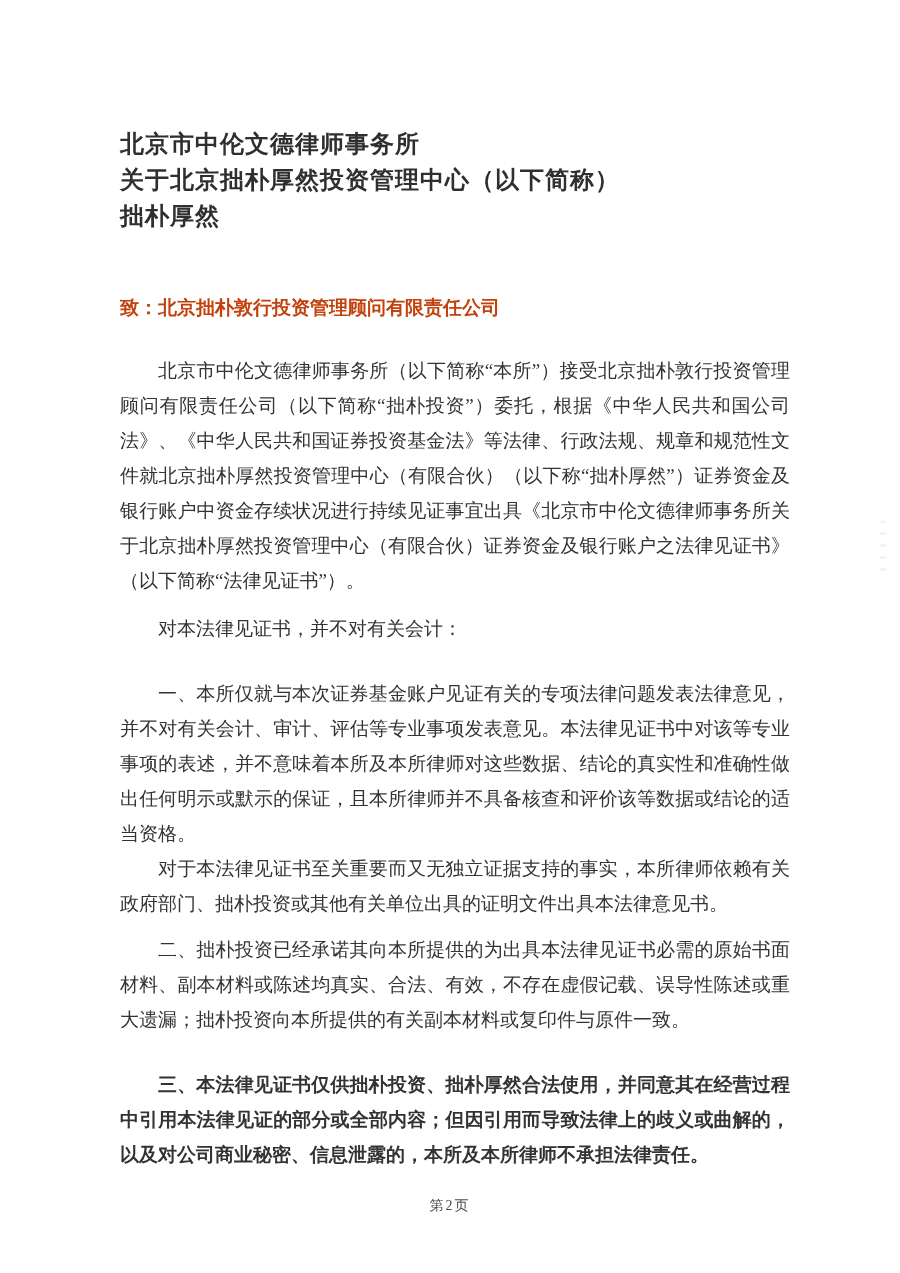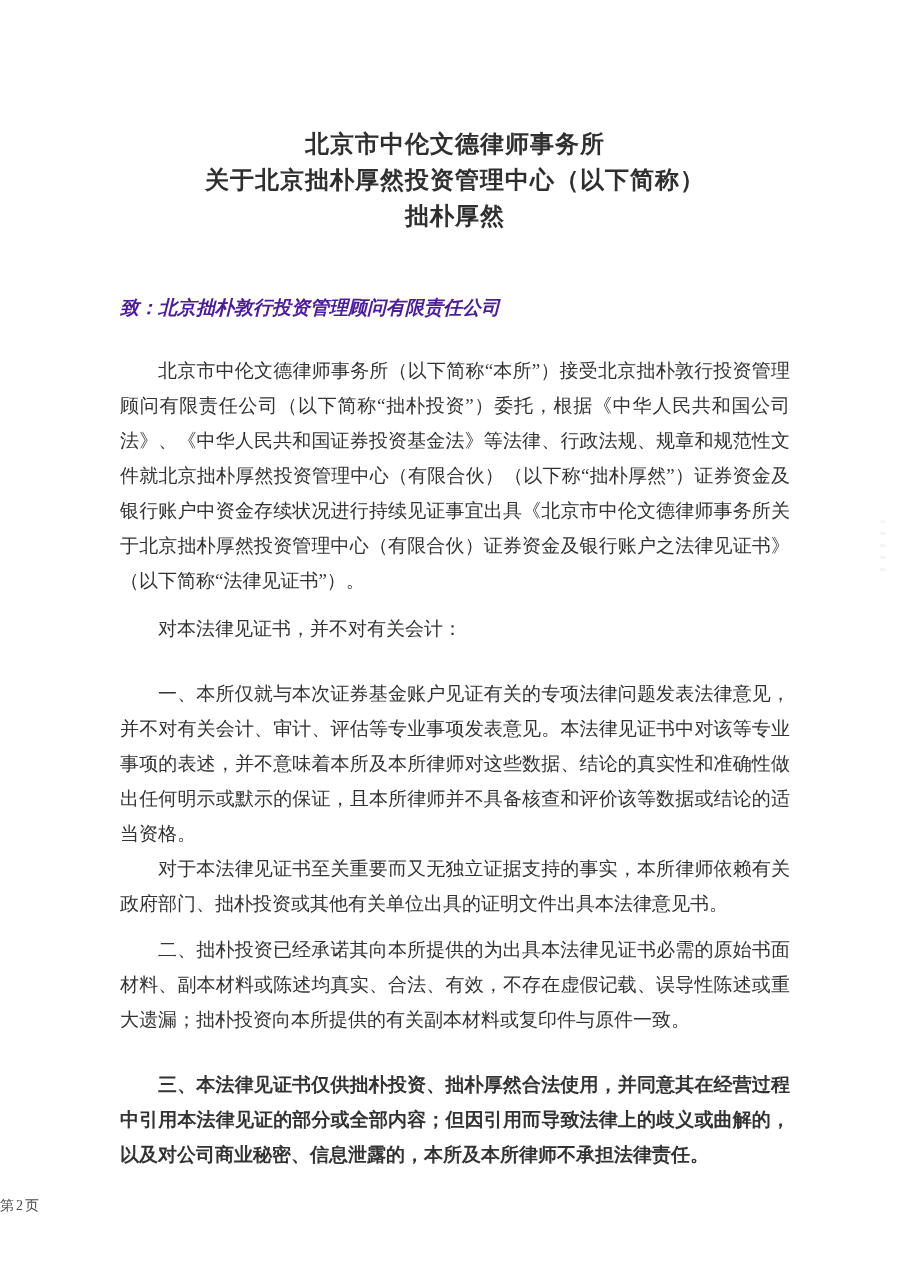--- a/index.html
+++ b/index.html
@@ -16,56 +16,56 @@
     font-family: "Liberation Serif", serif;
     color: #333333;
   }
   .content {
     position: absolute;
     left: 120px;
     top: 126px;
     width: 670px;
   }
   .title-block {
-    text-align: center;
+    text-align: left;
     font-size: 24px;
     font-weight: 700;
     line-height: 36px;
     letter-spacing: 1px;
     color: #2f2f2f;
   }
   .title-line { margin: 0; }
   .addressee {
     margin: 0;
     margin-top: 56px;
     font-size: 19px;
     font-weight: 700;
     line-height: 35px;
-    color: #4c1d95;
-    font-style: italic;
+    color: #c2410c;
   }
   .para {
     margin: 0;
     font-size: 19px;
     line-height: 35px;
     text-align: justify;
     text-indent: 2em;
     color: #333333;
   }
   .para-intro      { margin-top: 28px; }
   .para-statement  { margin-top: 13px; }
   .para-decl-1     { margin-top: 30px; }
   .para-decl-2     { margin-top: 11px; }
   .para-decl-2b    { margin-top: 0; }
   .para-decl-3     { margin-top: 30px; font-weight: bold; }
   .footer {
     position: absolute;
     left: 0;
     width: 100%;
     top: 1197px;
+    text-align: center;
     font-size: 14px;
     letter-spacing: 2px;
     color: #4a4a4a;
   }
   .scan-artifact {
     position: absolute;
     right: 14px;
     top: 520px;
     width: 6px;
     height: 60px;

